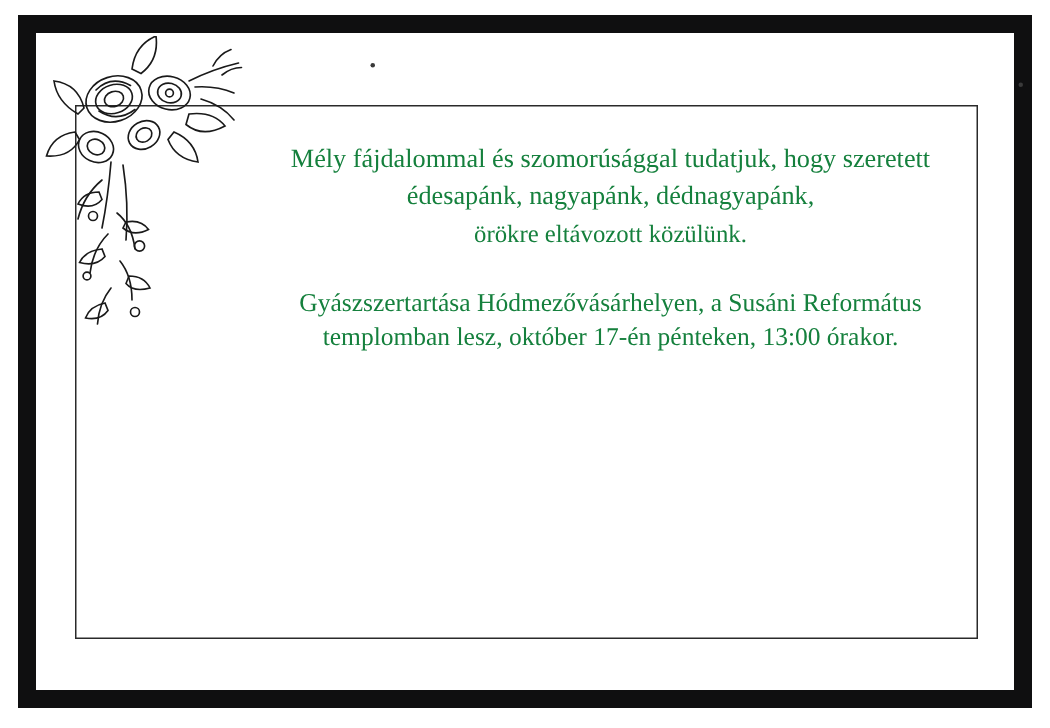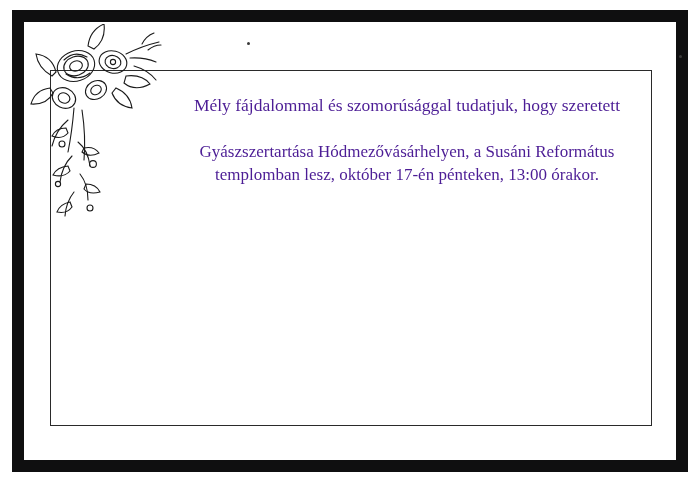--- a/index.html
+++ b/index.html
@@ -62,21 +62,21 @@
   }
   .speck.s1 { left: 223px; top: 20px; }
   .speck.s2 { left: 655px; top: 33px; }
 
   .text-block {
     position: absolute;
     left: 120px;
     top: 72px;
     width: 526px;
     text-align: center;
-    color: #4c1d95;
+    color: #15803d;
   }
 
   .line {
     line-height: 1.34;
   }
 
   .lead {
     font-size: 17.5px;
     margin-bottom: 2px;
   }
@@ -169,22 +169,24 @@
           <circle cx="63" cy="140" r="3.4"></circle>
           <circle cx="32" cy="120" r="3"></circle>
           <circle cx="60" cy="184" r="3"></circle>
           <circle cx="28" cy="160" r="2.6"></circle>
         </g>
       </svg>
     </div>
 
     <div class="text-block">
       <div class="line lead">Mély fájdalommal és szomorúsággal tudatjuk, hogy szeretett</div>
+      <div class="line lead">édesapánk, nagyapánk, dédnagyapánk,</div>
 
 
+      <div class="line dates" style="margin-top:0">örökre eltávozott közülünk.</div>
 
       <div class="line ceremony">Gyászszertartása Hódmezővásárhelyen, a Susáni Református</div>
       <div class="line ceremony" style="margin-top:0">templomban lesz, október 17-én pénteken, 13:00 órakor.</div>
 
 
     </div>
 
   </div>
 </div>
 

